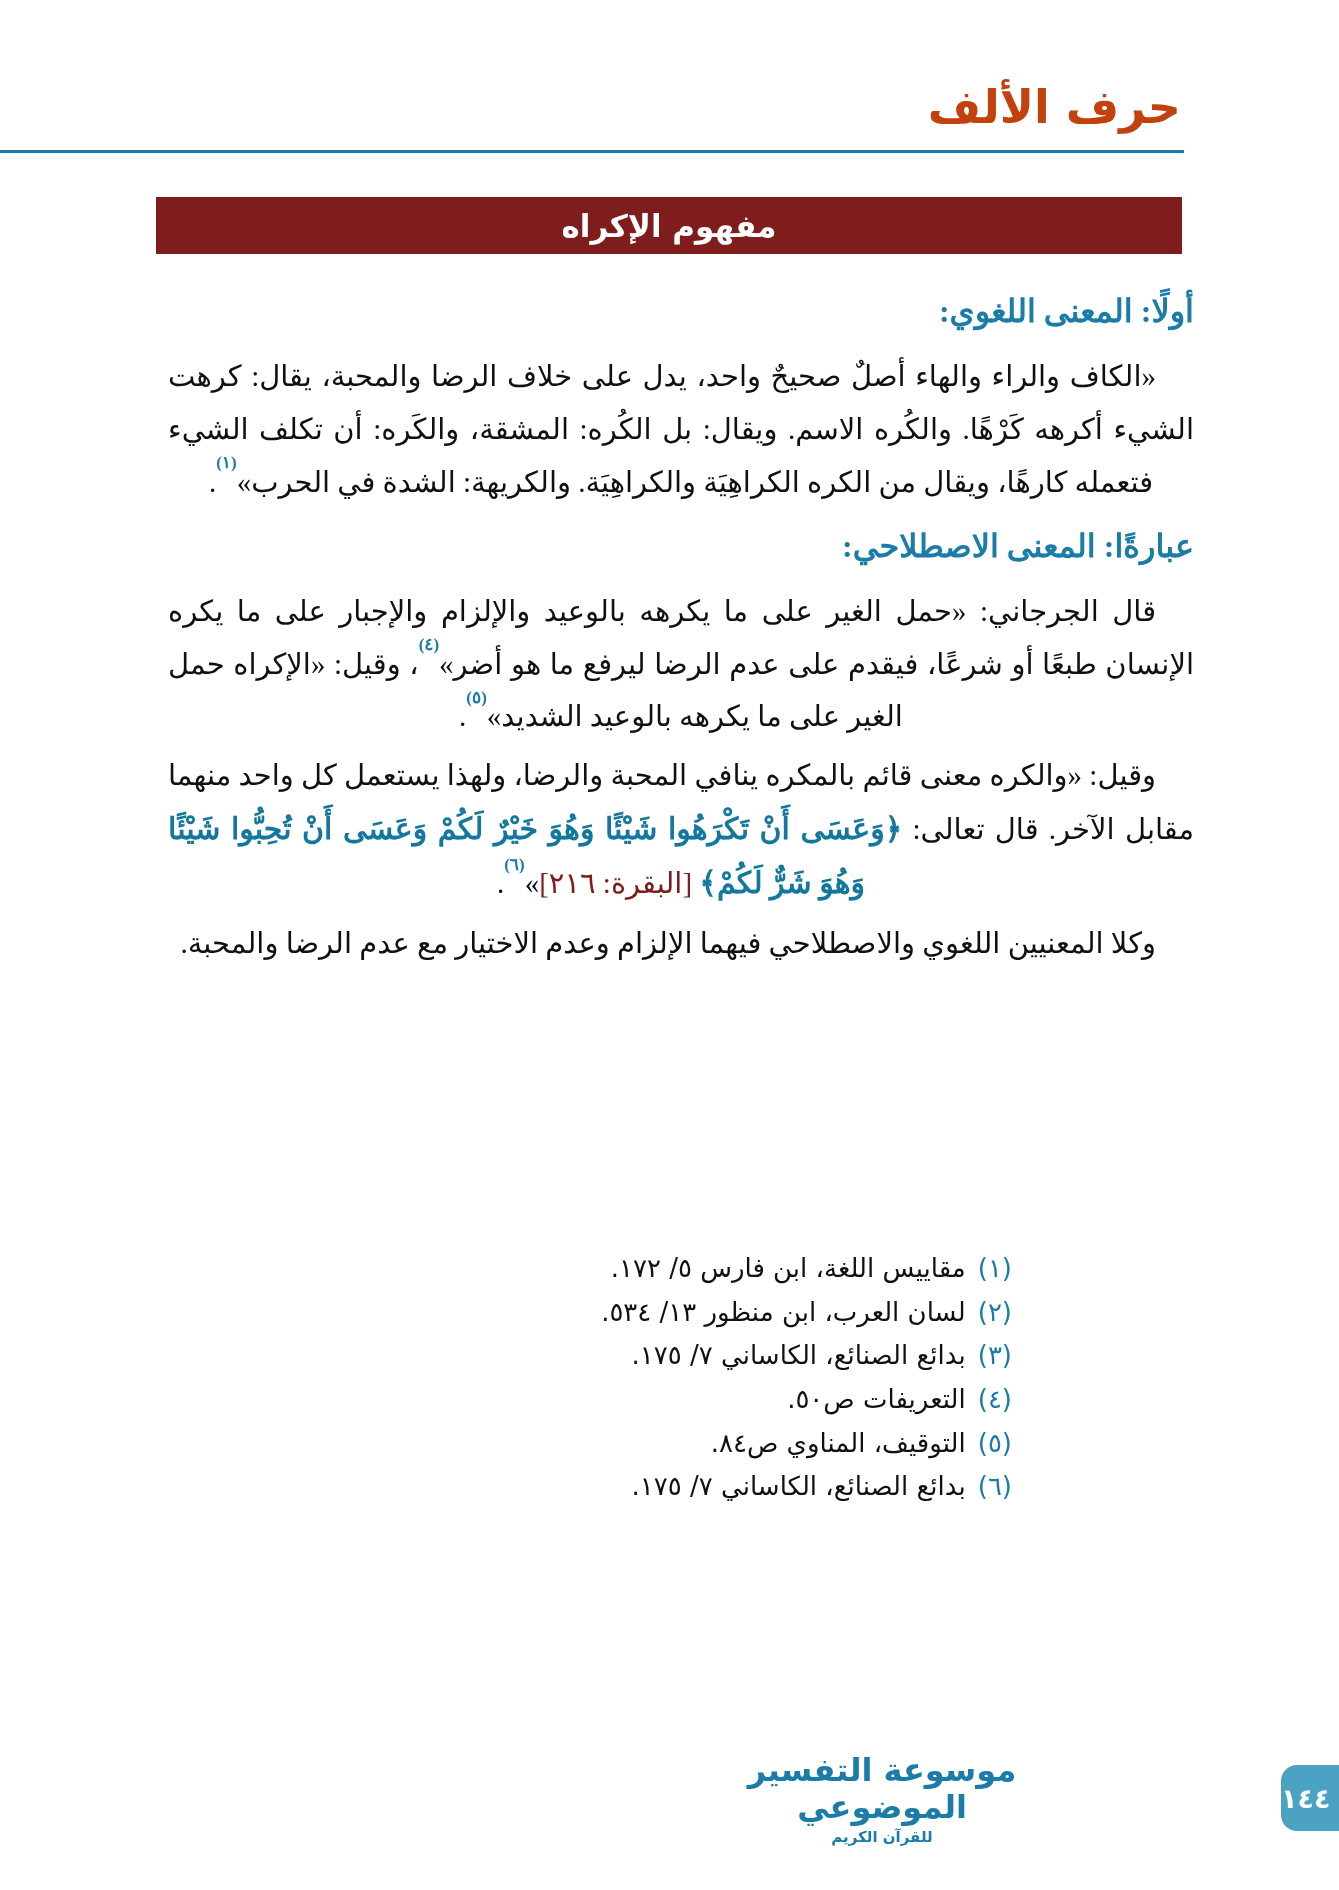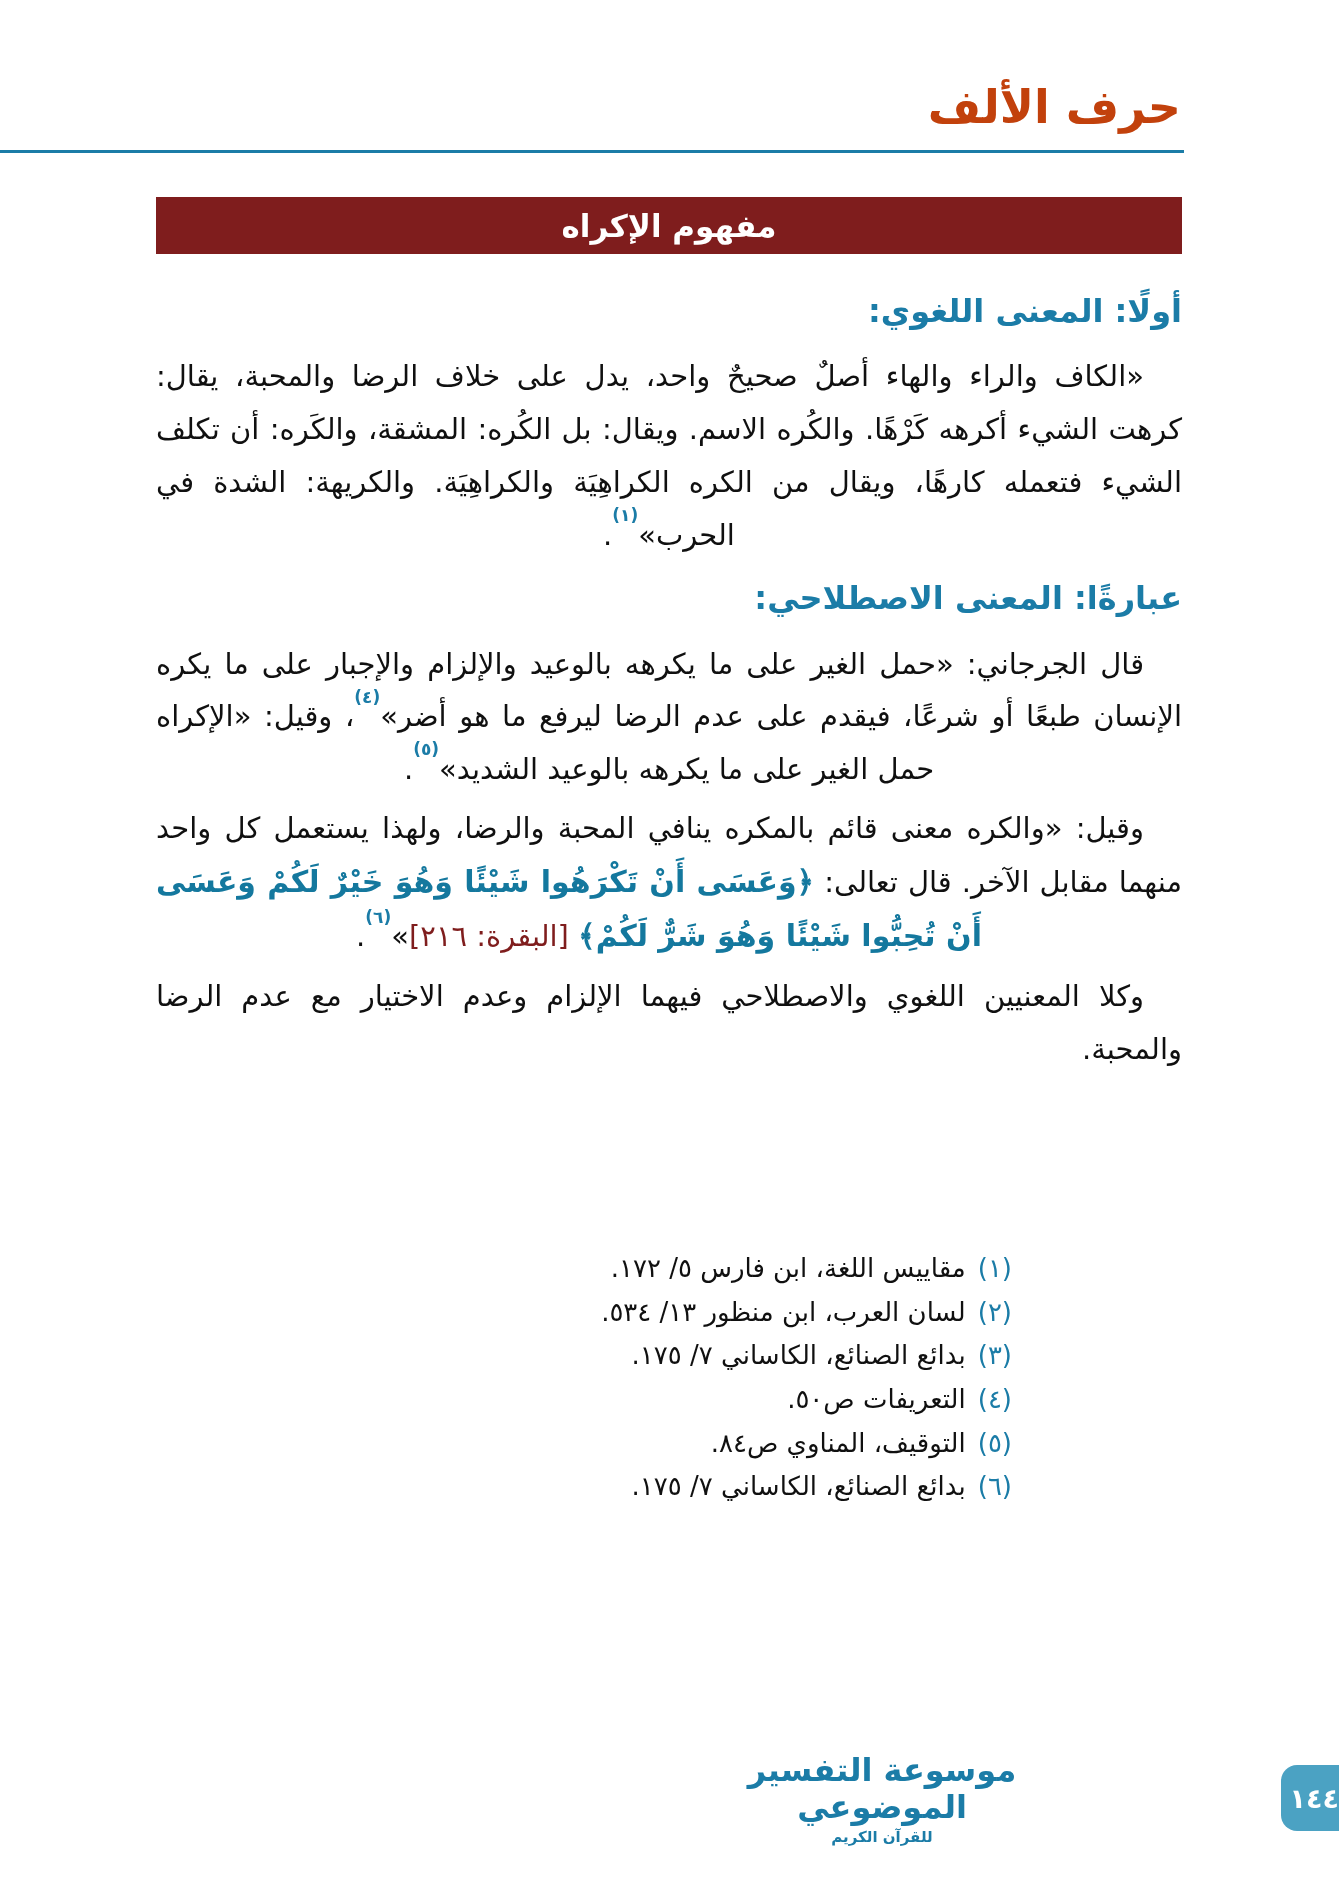--- a/index.html
+++ b/index.html
@@ -17,22 +17,22 @@
     position:absolute; top:150px; left:0; width:1184px; height:3px;
     background:#1b7ca7;
   }
   .title-banner {
     position:absolute; top:197px; right:157px; width:1026px; height:57px;
     background:#7f1d1d; color:#ffffff;
     display:flex; align-items:center; justify-content:center;
     font-size:31px; font-weight:bold;
   }
   .content {
-    position:absolute; top:274px; right:157px; width:1026px;
-    font-size:29px; line-height:1.82; text-align:justify;
+    position:absolute; top:274px; right:145px; width:1026px;
+    font-size:29px; line-height:1.82; text-align:justify;font-family:Liberation Serif, serif;
   }
   .section-heading {
     color:#1b7ca7; font-weight:bold; font-size:32px;
     margin:8px 0 10px 0; text-align:right;
   }
   .para { margin-bottom:6px; text-indent:38px; }
   .para.center-last { text-align-last:center; }
   .fn-ref {
     color:#1b7ca7; font-size:17px; font-weight:bold;
     position:relative; top:-13px; line-height:0;
@@ -47,21 +47,21 @@
   .fn-num { color:#1b7ca7; margin-left:12px; }
   .logo {
     position:absolute; top:1752px; left:732px; width:300px;
     text-align:center; color:#1b7ca7; line-height:1.15;
   }
   .logo-line1 { font-size:32px; font-weight:bold; }
   .logo-line2 { font-size:15px; font-weight:bold; margin-top:3px; }
   .page-tab {
     position:absolute; top:1765px; right:0; width:58px; height:66px;
     background:#4ba2c3; border-radius:16px 0 0 16px;
-    display:flex; align-items:center; justify-content:flex-start;
+    display:flex; align-items:center; justify-content:flex-end;
     color:#ffffff; font-size:27px; font-weight:bold;
   }
 </style>
 </head>
 <body>
 
 <div class="page">
 
   <div class="chapter-header">حرف الألف</div>
   <div class="header-rule"></div>

